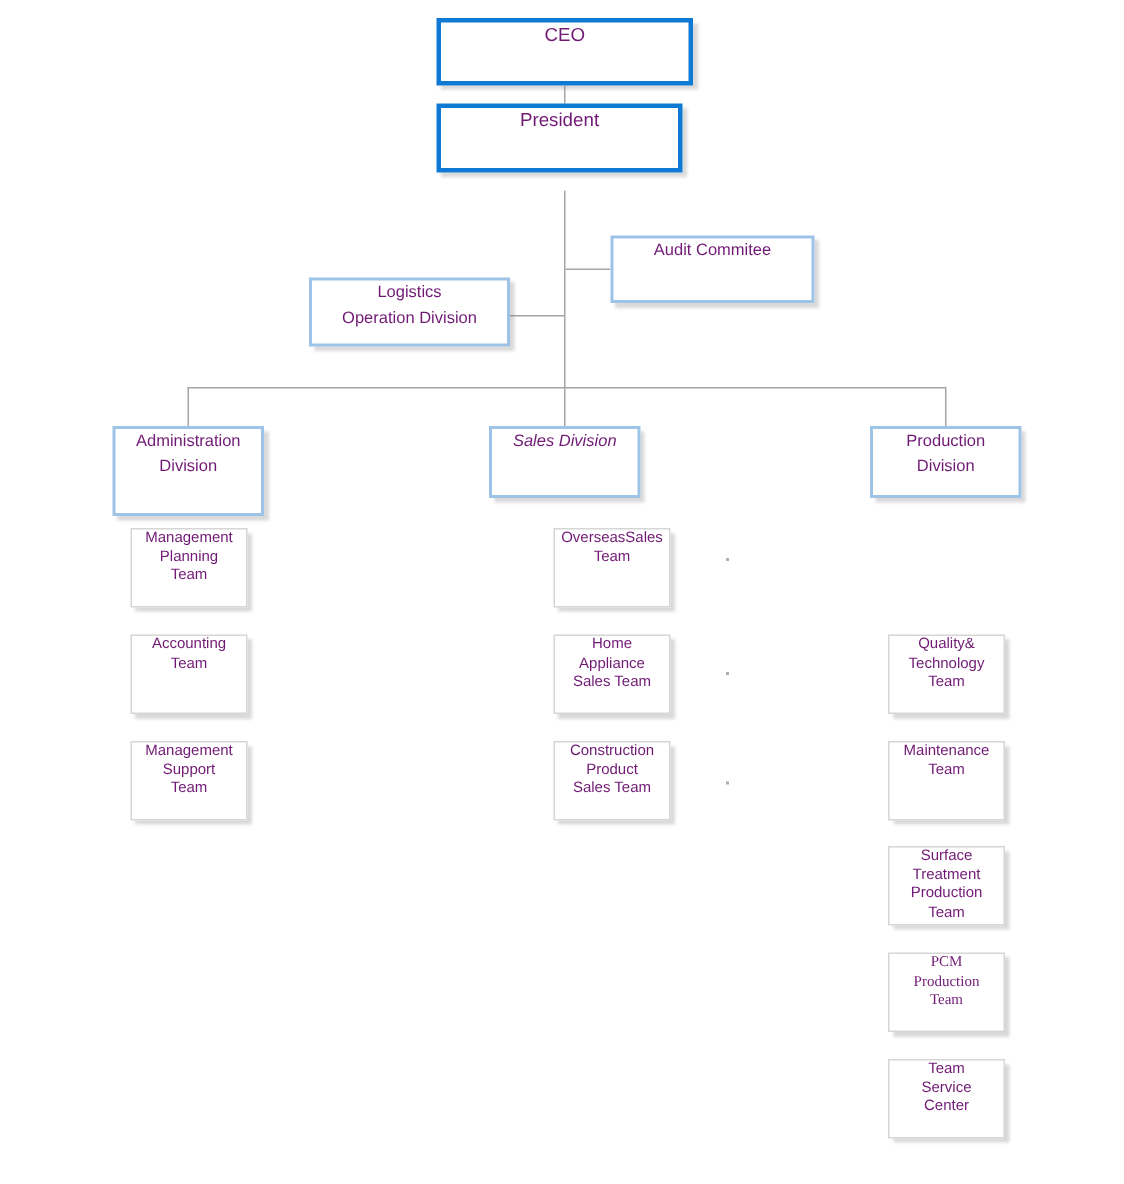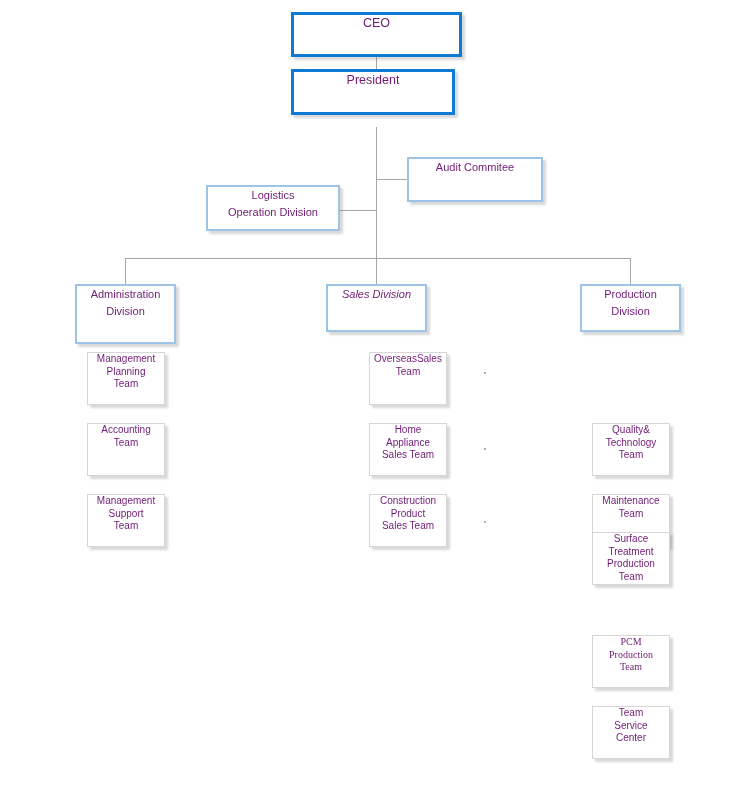--- a/index.html
+++ b/index.html
@@ -56,21 +56,21 @@
   #div-admin  { left: 75px;  top: 284px; width: 101px; height: 60px; }
   #div-sales  { left: 326px; top: 284px; width: 101px; height: 48px; font-style: italic; }
   #div-prod   { left: 580px; top: 284px; width: 101px; height: 48px; }
   .team { width: 78px; height: 53px; }
   .col-admin { left: 87px; }
   .col-sales { left: 342px; margin-left: 27px; }
   .col-prod  { left: 592px; }
   .row-1 { top: 352px; }
   .row-2 { top: 423px; }
   .row-3 { top: 494px; }
-  .row-4 { top: 532px; }
+  .row-4 { top: 564px; }
   .row-5 { top: 635px; font-family: Liberation Serif, serif; }
   .row-6 { top: 706px; }
   
   #ln-ceo-pres   { left: 376px; top: 57px;  width: 1px;   height: 24px; }
   #ln-pres-down  { left: 376px; top: 127px; width: 1px;   height: 157px; }
   #ln-audit      { left: 377px; top: 179px; width: 30px;  height: 1px; }
   #ln-logistics  { left: 340px; top: 210px; width: 36px;  height: 1px; }
   #ln-branch     { left: 125px; top: 258px; width: 505px; height: 1px; }
   #ln-drop-admin { left: 125px; top: 258px; width: 1px;   height: 26px; }
   #ln-drop-prod  { left: 630px; top: 258px; width: 1px;   height: 26px; }

